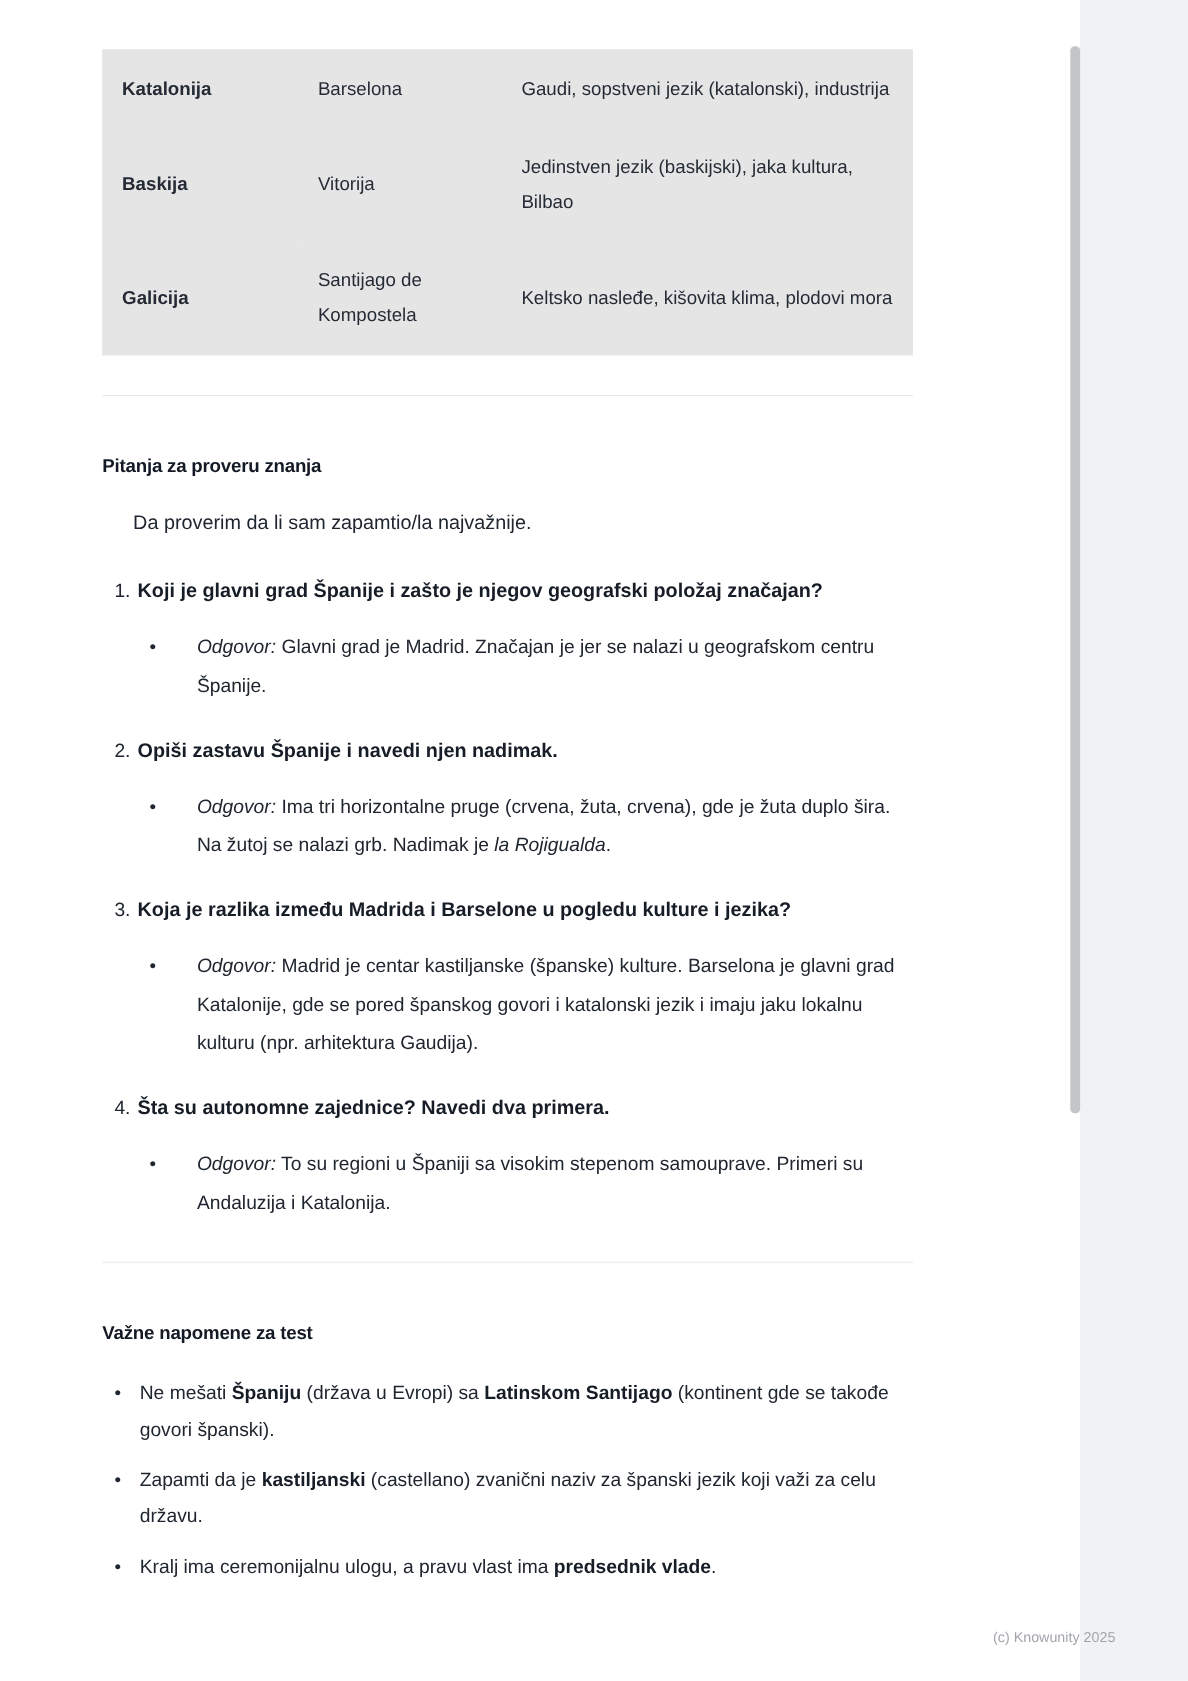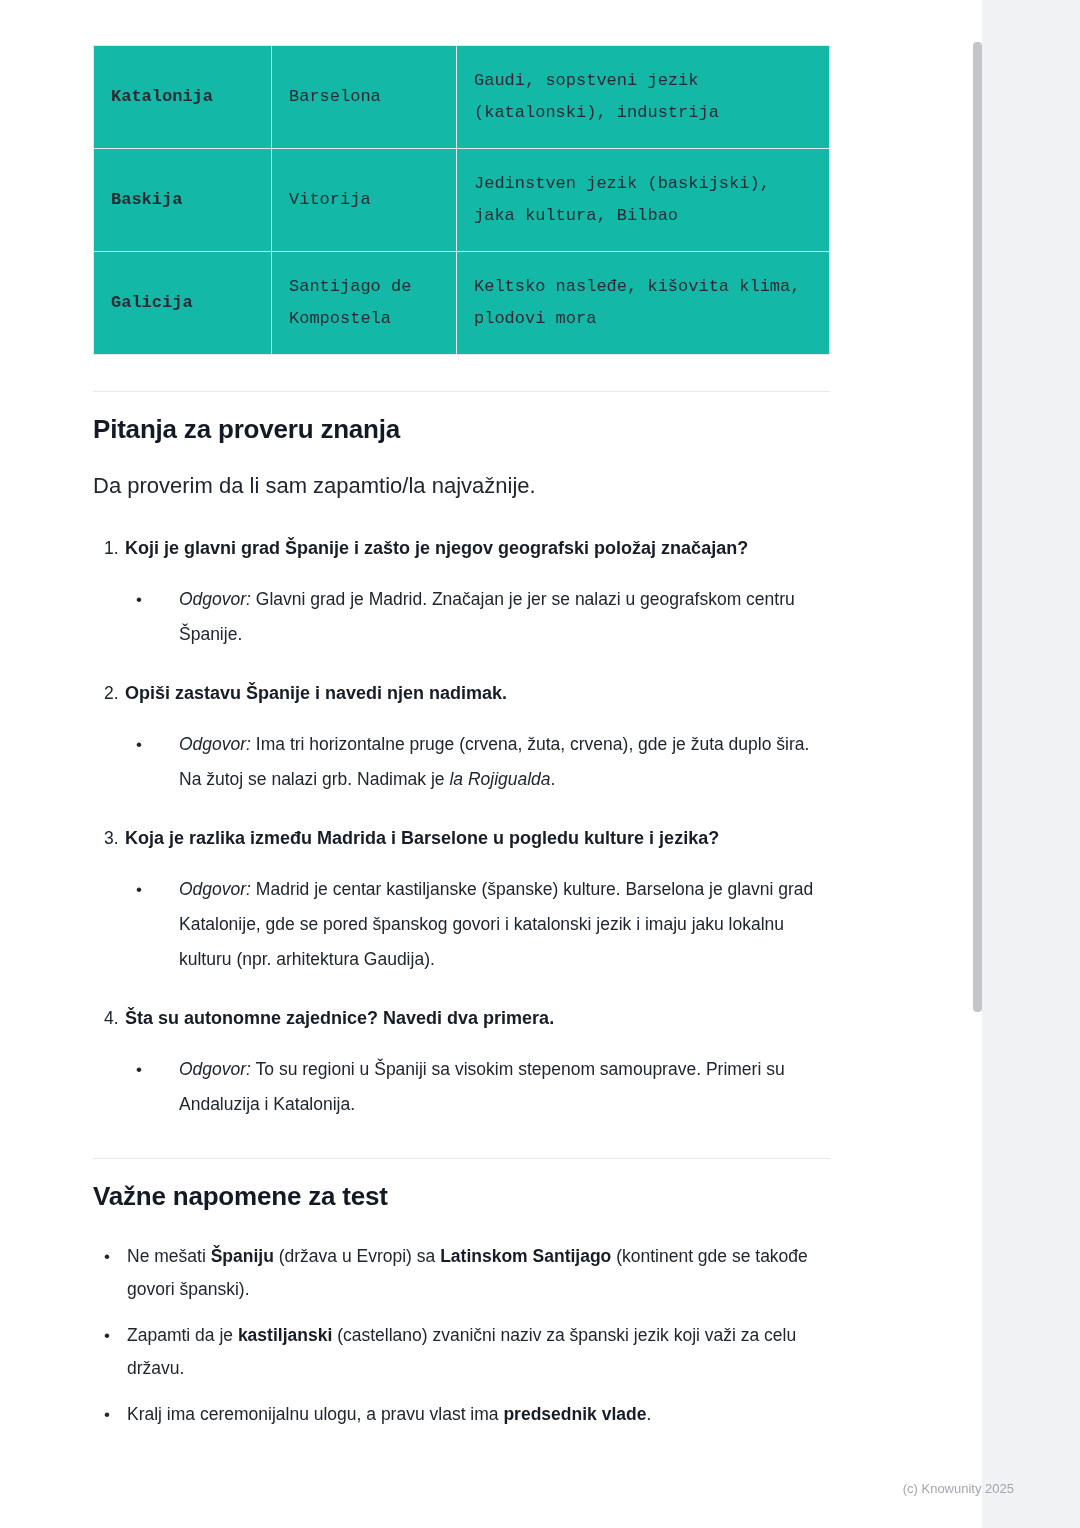--- a/index.html
+++ b/index.html
@@ -14,50 +14,50 @@
   .content {
     position: absolute;
     left: 93px;
     top: 45px;
     width: 737px;
   }
   
   table.regions {
     border-collapse: collapse;
     width: 100%;
-    background: #14b8a6;
-    font-family: Liberation Mono, monospace;
+    background: #e5e5e5;
   }
   table.regions td {
     border: 1px solid #e4e6ea;
     padding: 19px 17px;
     font-size: 17px;
     line-height: 32px;
     vertical-align: middle;
     color: #252b35;
   }
   td.cell-region { font-weight: 700; width: 178px; color: #171d27; }
   td.cell-city   { width: 185px; }
   
   hr.divider {
     border: none;
     border-top: 1px solid #e7e9ec;
     margin-top: 36px;
   }
   h2.section-title {
-    margin-top: 22px;
-    font-size: 26px;
+    margin-top: 54px;
+    font-size: 17px;
     font-weight: 700;
     color: #131a25;
     letter-spacing: -0.2px;
   }
   p.intro {
     margin-top: 26px;
-    font-size: 22px;
+    font-size: 18px;
     line-height: 30px;
+    margin-left: 28px;
   }
   
   .q-list { margin-top: 30px; }
   .q-item + .q-item { margin-top: 24px; }
   .q-row { display: flex; padding-left: 11px; }
   .q-num {
     flex: none;
     width: 21px;
     font-size: 17.5px;
     line-height: 35px;

